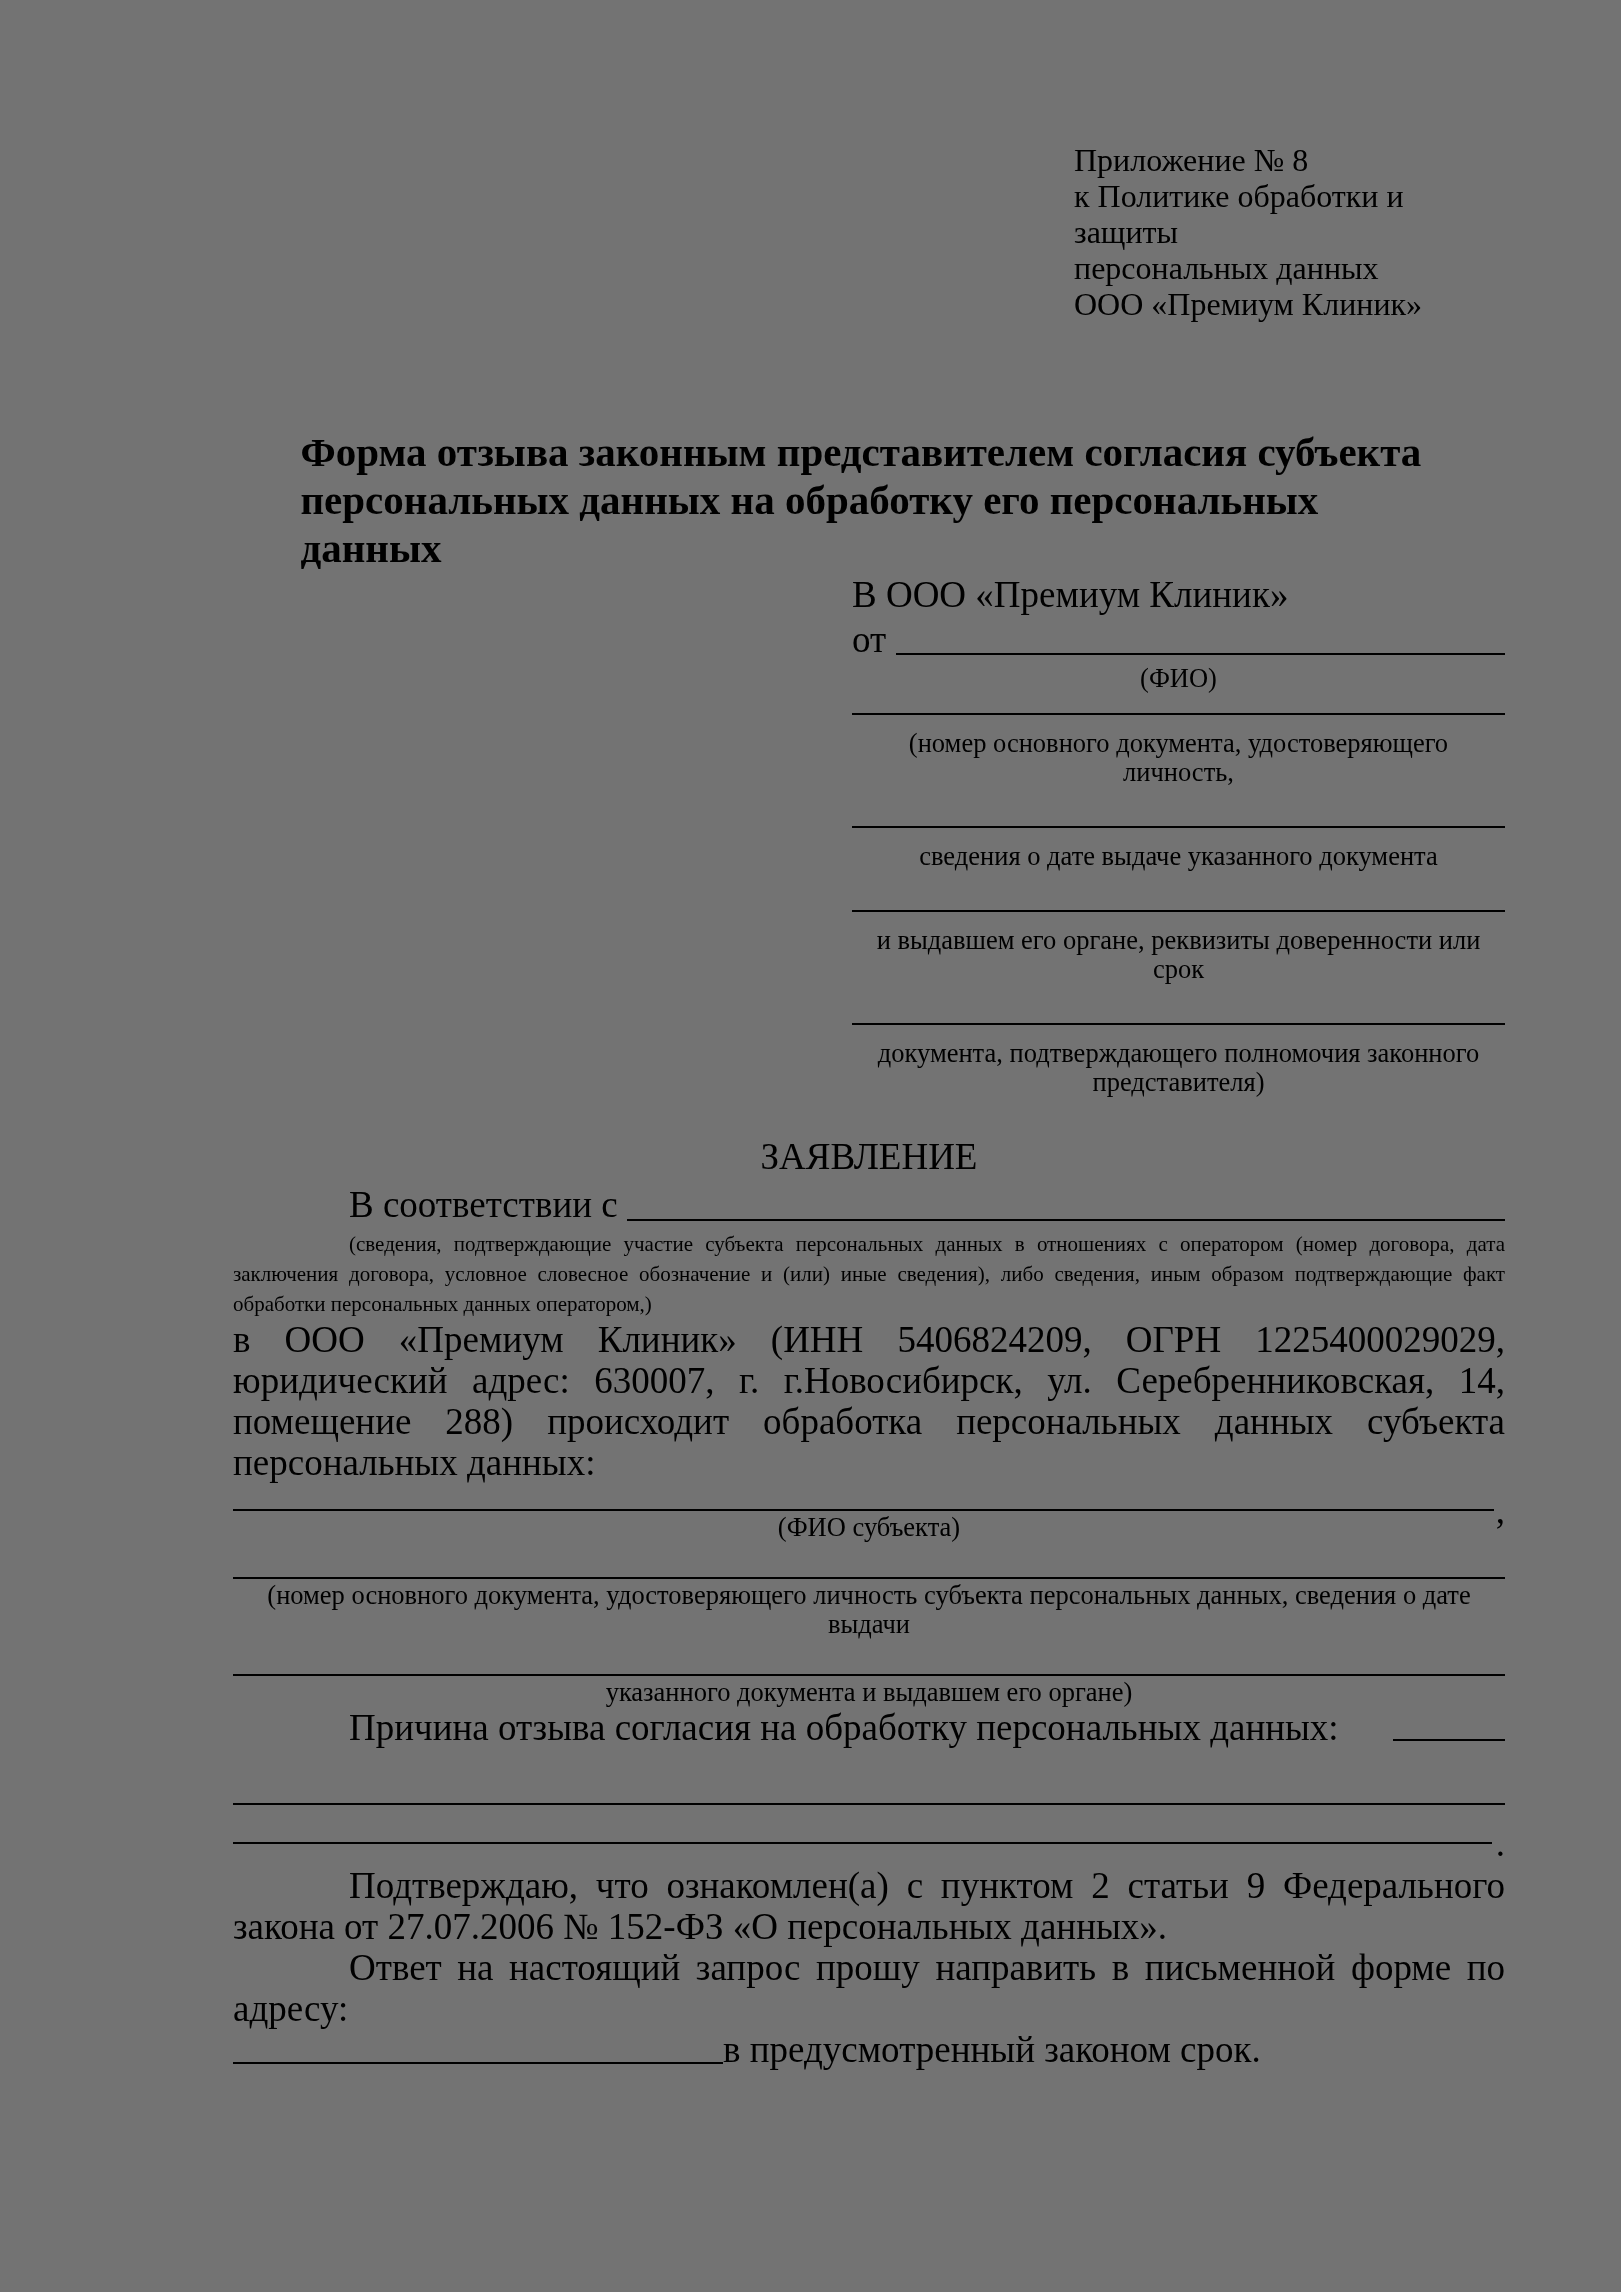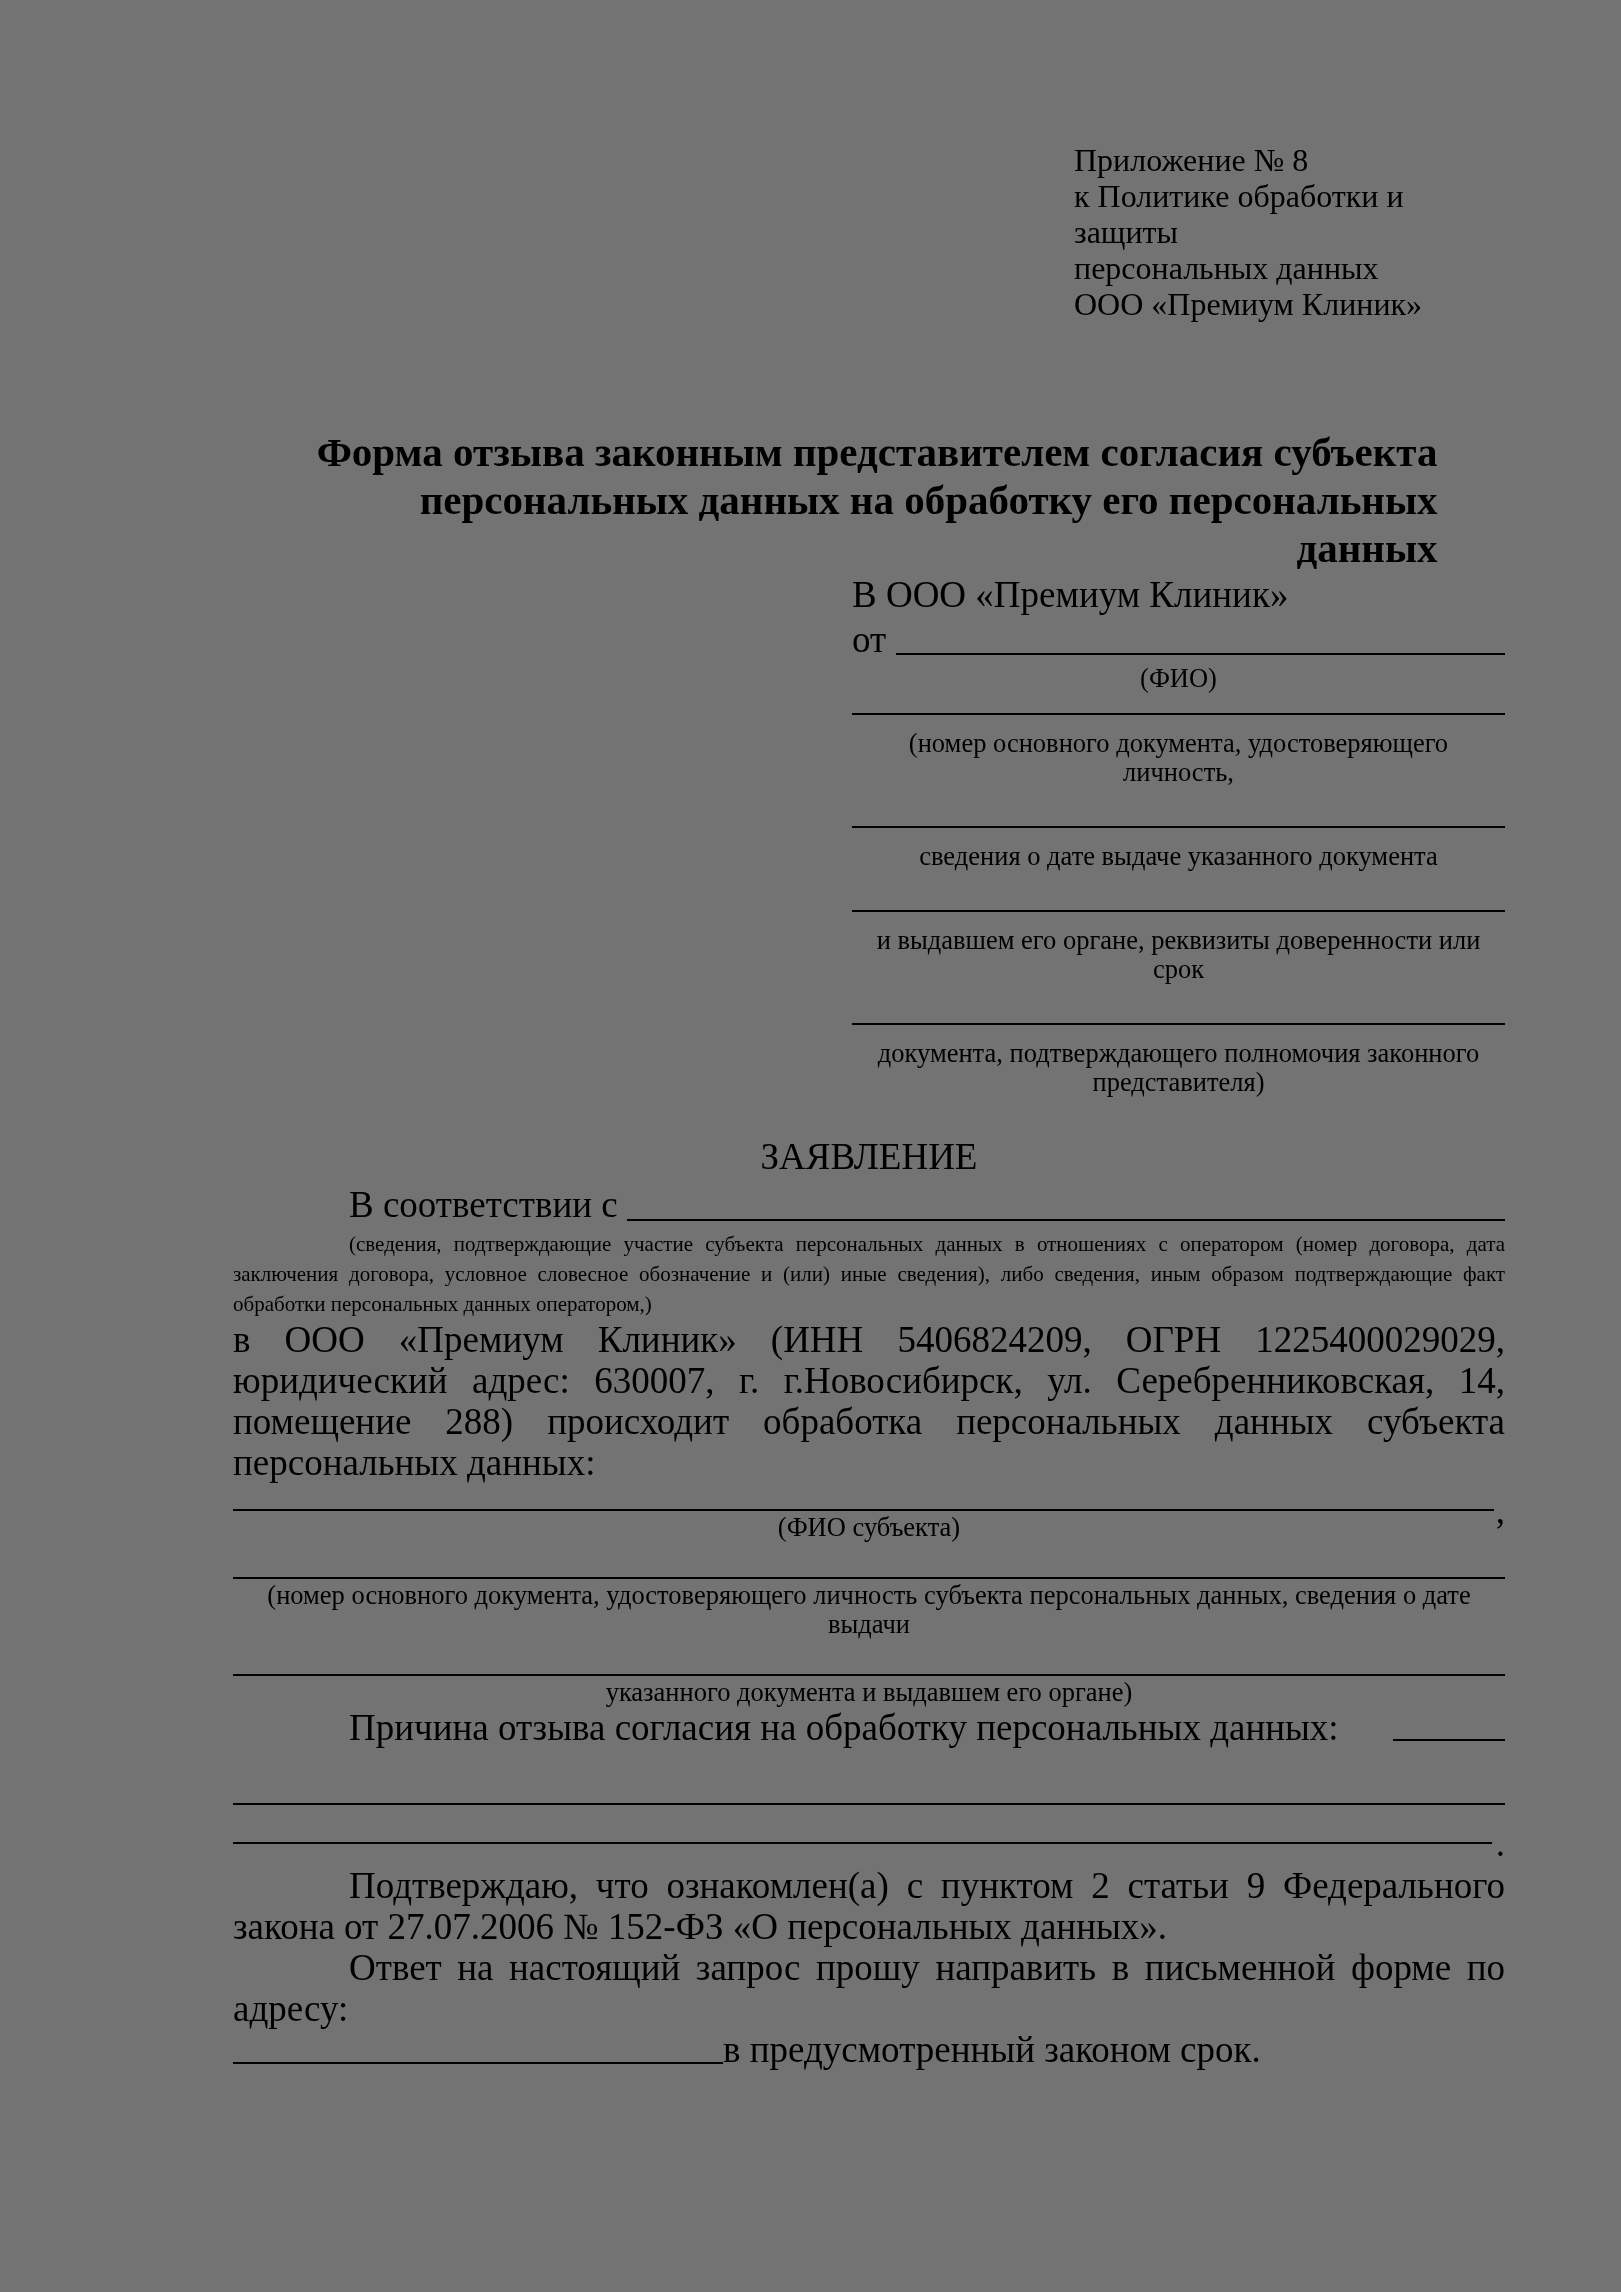--- a/index.html
+++ b/index.html
@@ -24,21 +24,21 @@
     margin-left:auto;
     width:431px;
     font-size:32px;
     line-height:36px;
   }
 
   
   .doc-title {
     margin:106px auto 0 auto;
     max-width:1137px;
-    text-align:right;
+    text-align:left;
     font-weight:bold;
     font-size:41px;
     line-height:48px;
   }
 
   
   .recipient { margin-left:619px; }
   .recipient .org { font-size:37px; line-height:45px; }
   .linefill { display:flex; align-items:flex-end; font-size:37px; line-height:45px; }
   .linefill .lbl { white-space:nowrap; padding-right:9.8px; }

